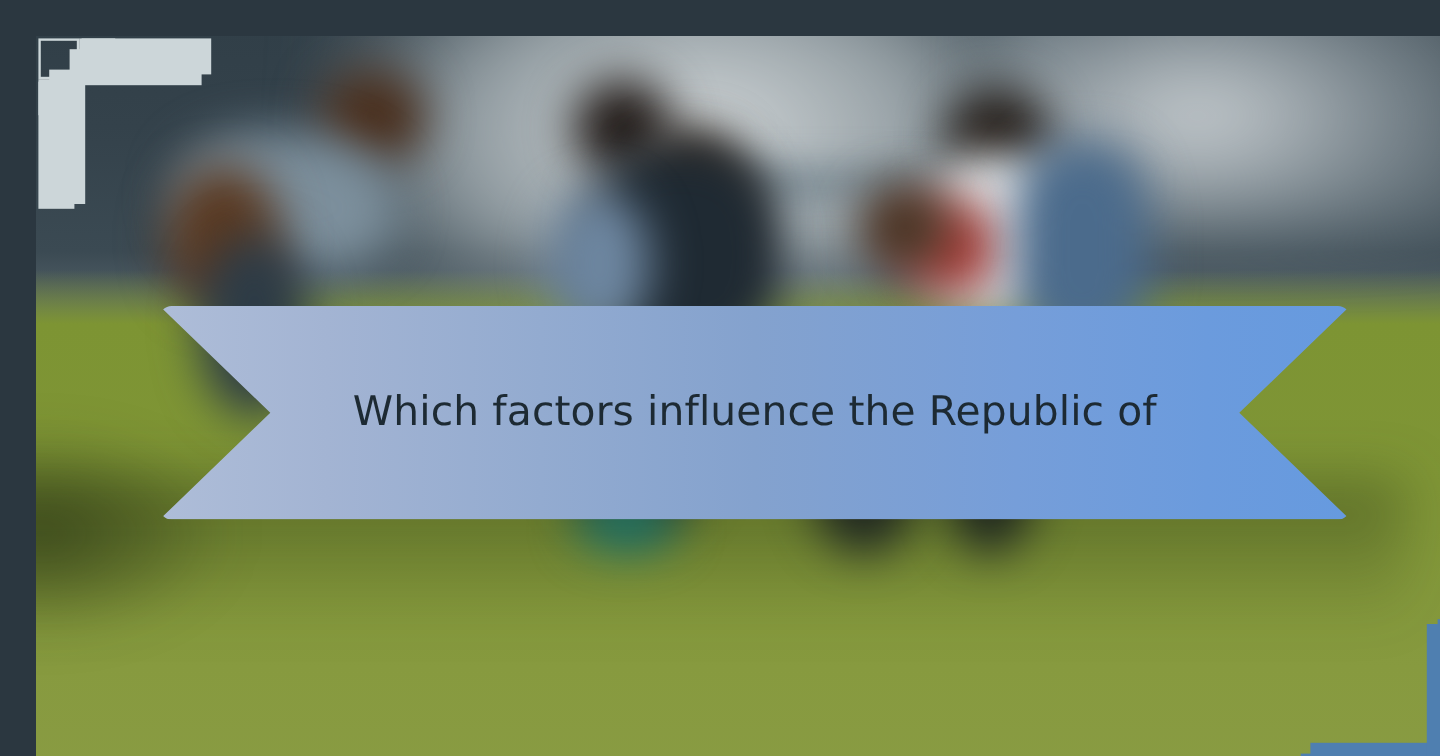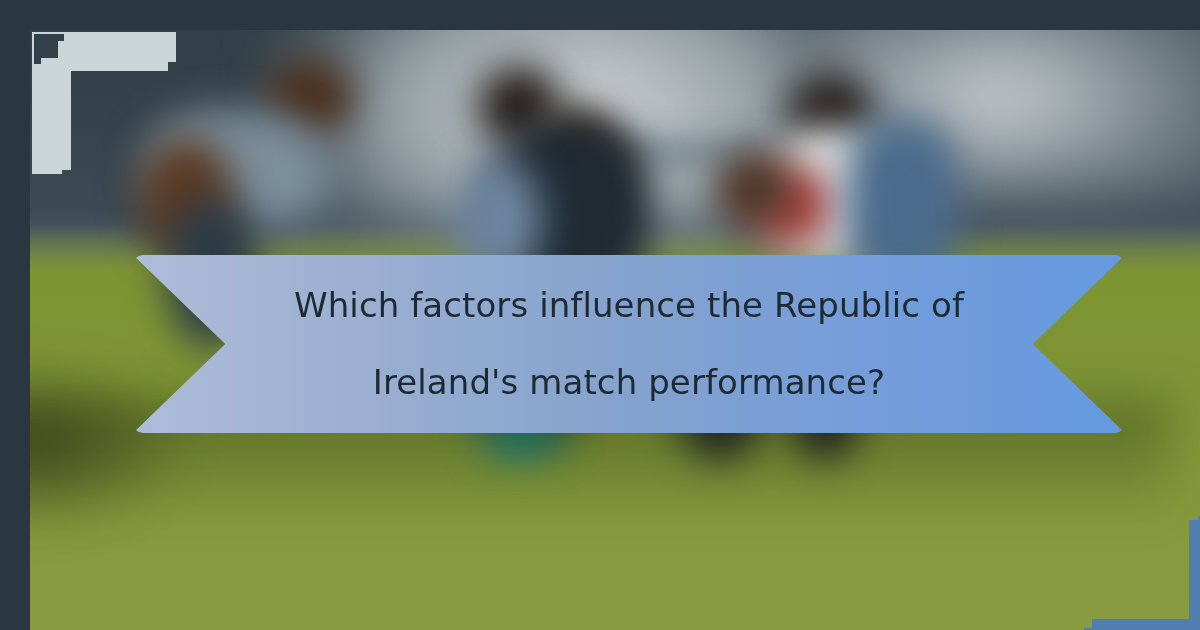--- a/index.html
+++ b/index.html
@@ -202,17 +202,16 @@
     <div class="orn-h br-h1"></div>
     <div class="orn-h br-h2"></div>
     <div class="orn-v br-v1"></div>
     <div class="orn-v br-v2"></div>
   </div>
 
   <div class="banner-wrap">
     <div class="banner"></div>
     <div class="banner-text">
       <div class="banner-line">Which factors influence the Republic of</div>
-      <div class="banner-line">Ireland's match performance?</div>
     </div>
   </div>
 
 </div>
 
 </body></html>

